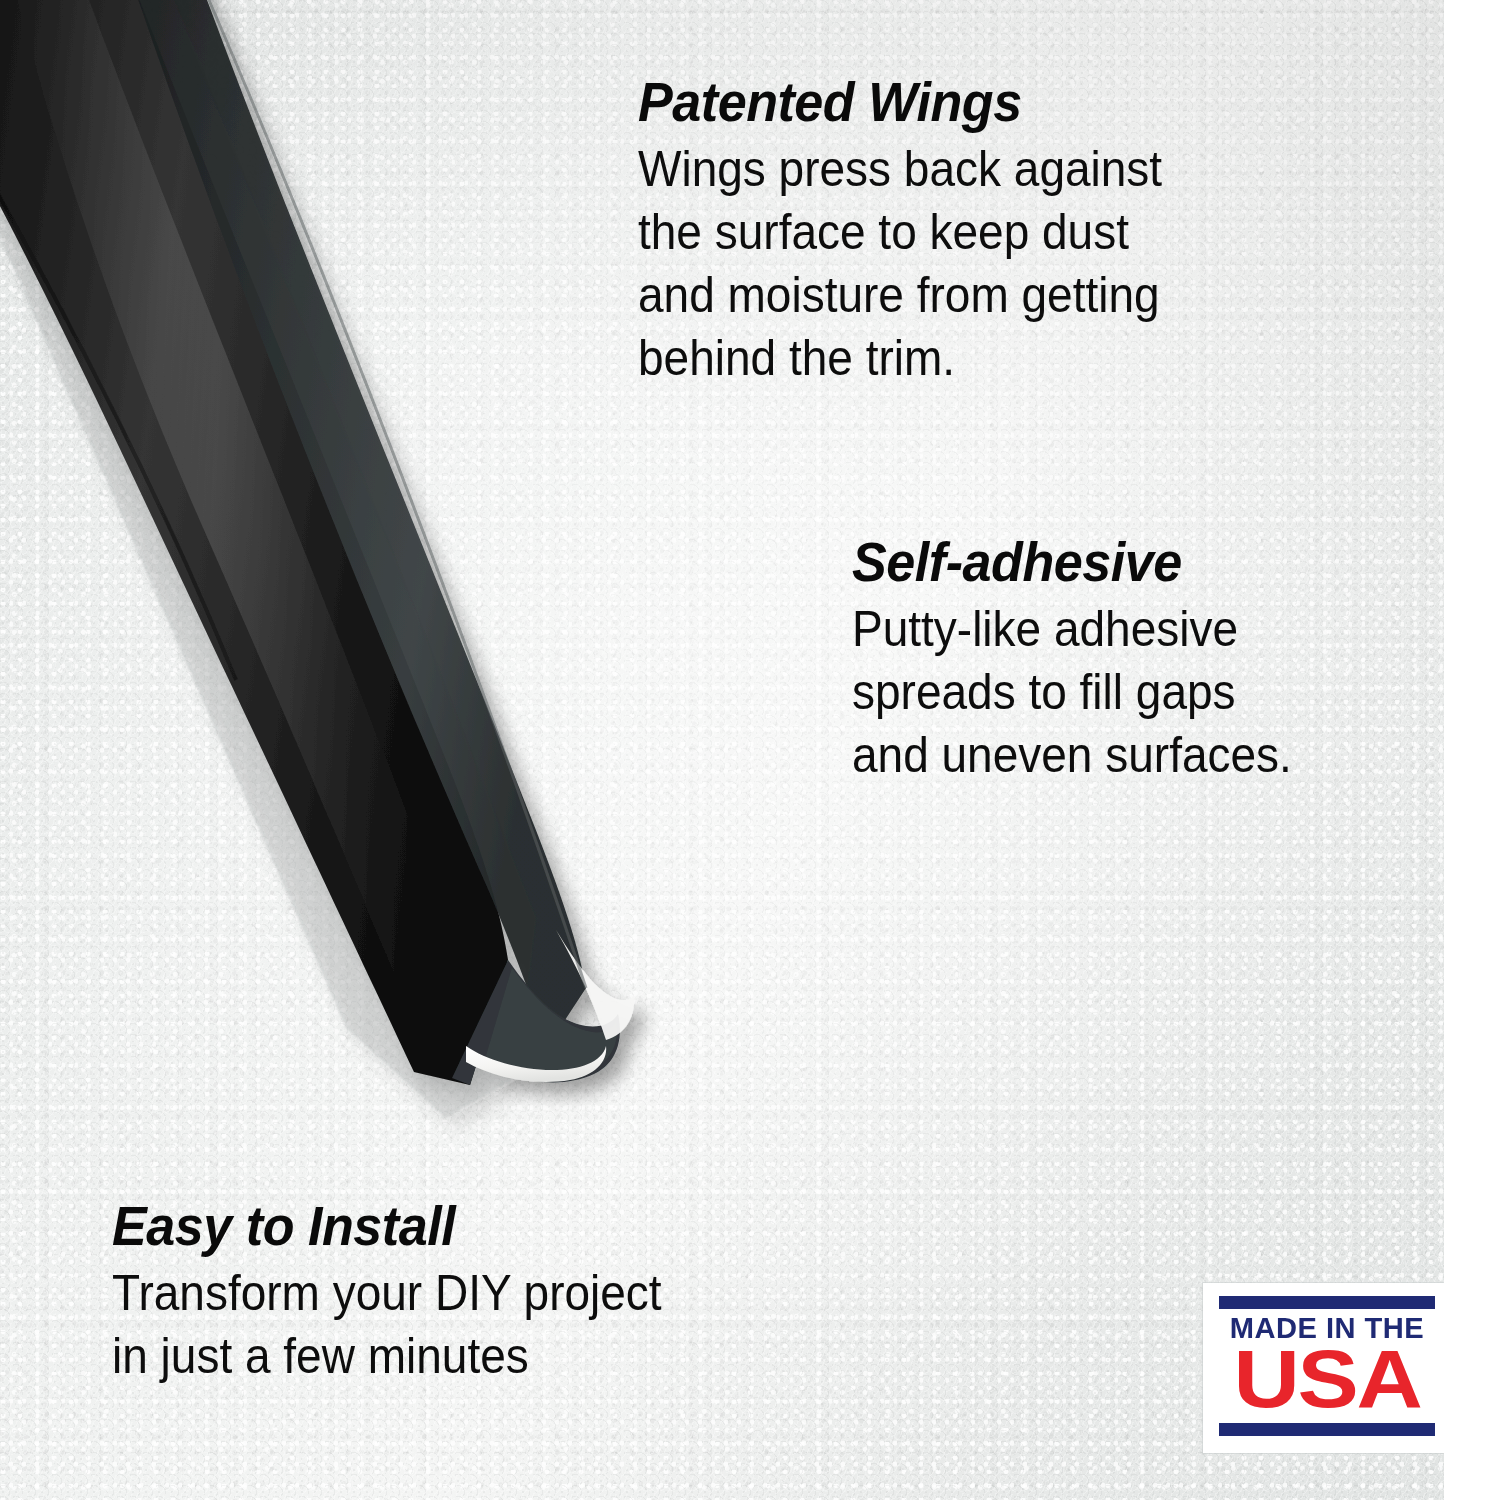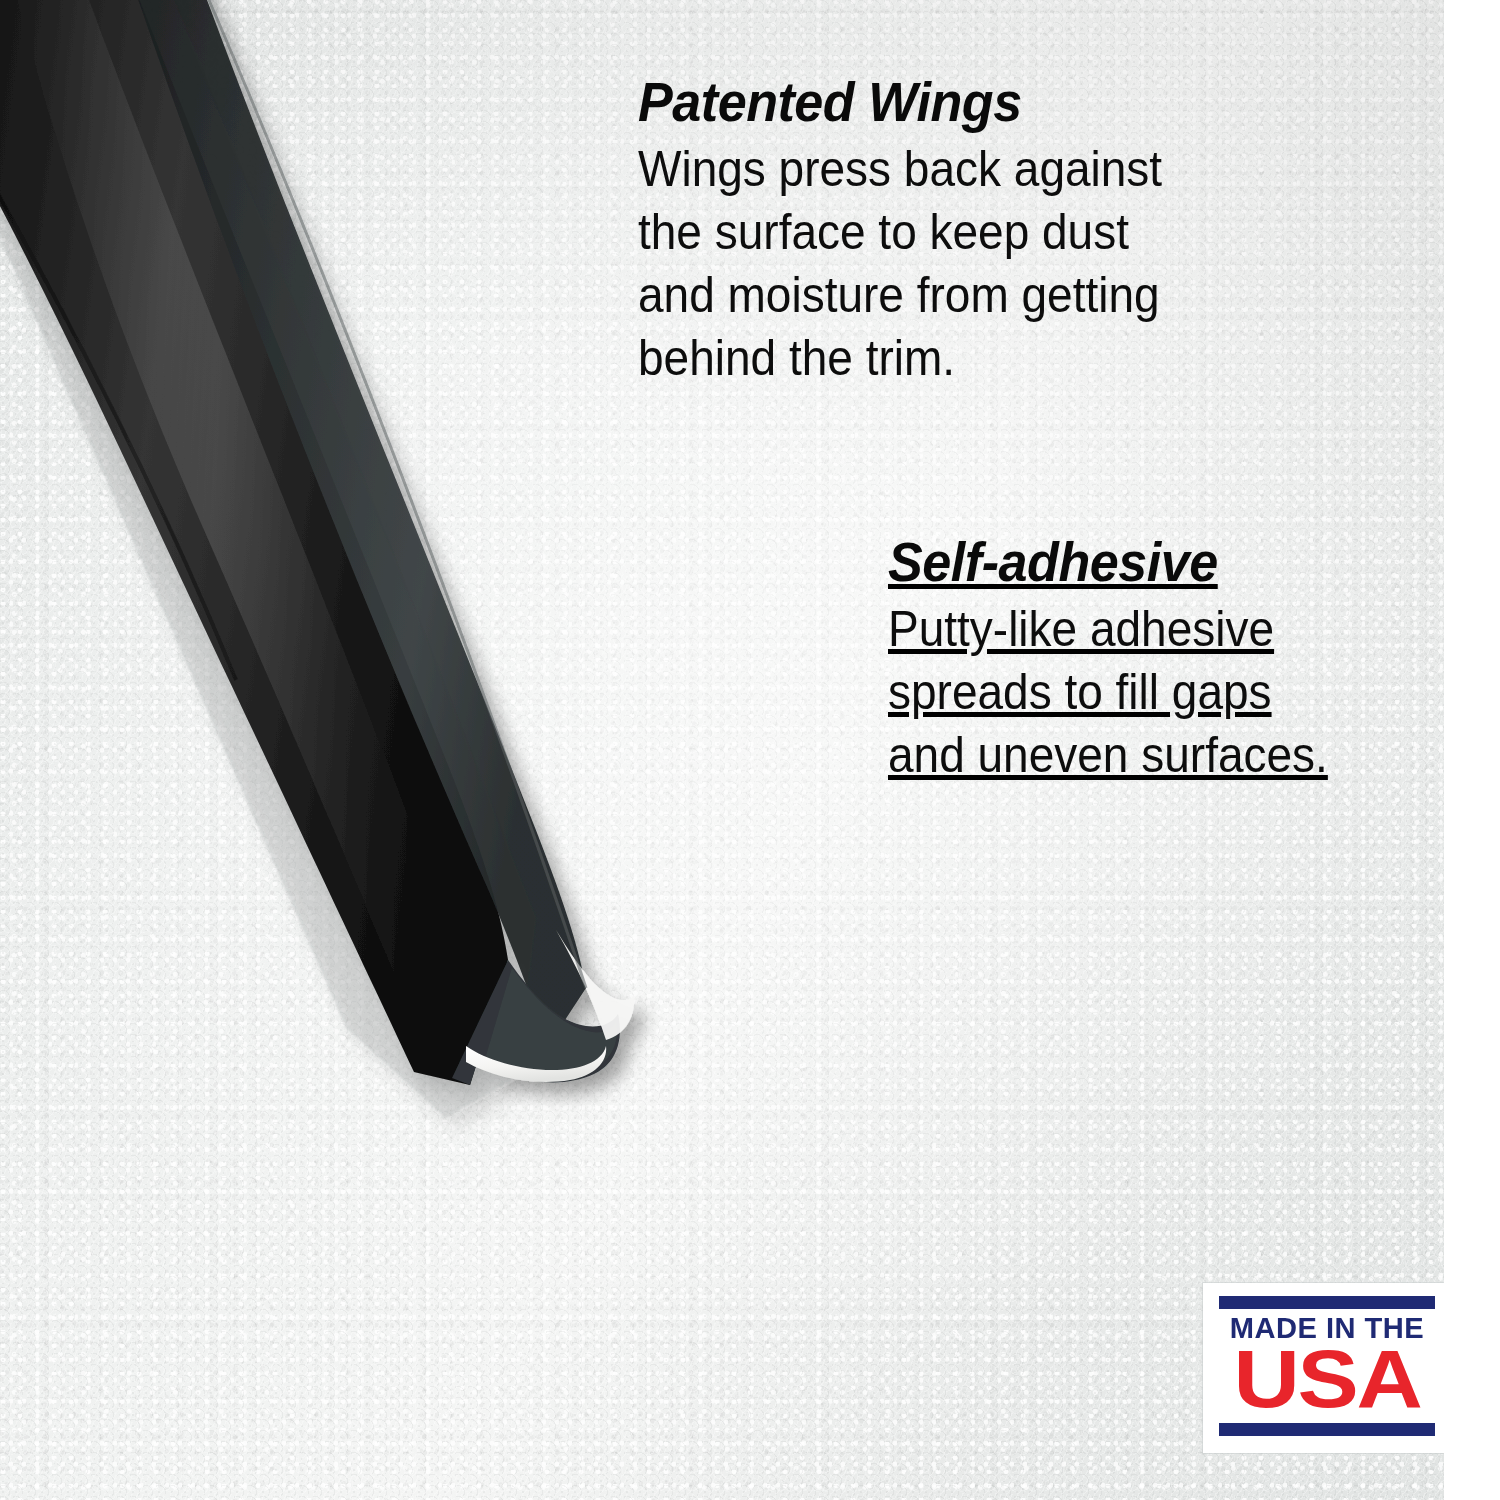--- a/index.html
+++ b/index.html
@@ -80,21 +80,21 @@
     font-size: 50px;
     line-height: 63px;
     color: #111111;
     color: #0d0d0d;
     transform: scaleX(0.92);
     transform-origin: left center;
   }
   .feature p span { display: block; white-space: nowrap; }
 
   #feature-wings   { left: 638px; top: 72px;   }
-  #feature-adh     { left: 888px; top: 532px; text-decoration: underline;  }
+  #feature-adh     { left: 852px; top: 532px;  }
   #feature-wedge   { left: 742px; top: 952px;  }
   #feature-install { left: 112px; top: 1196px; }
 
   
   .usa-badge {
     position: absolute;
     left: 1203px;
     top: 1283px;
     width: 257px;
     height: 170px;
@@ -259,20 +259,27 @@
   <div class="feature" id="feature-adh">
     <h2>Self-adhesive</h2>
     <p>
       <span>Putty-like adhesive</span>
       <span>spreads to fill gaps</span>
       <span>and uneven surfaces.</span>
     </p>
   </div>
 
 
+  <div class="feature" id="feature-install">
+    <h2>Easy to Install</h2>
+    <p>
+      <span>Transform your DIY project</span>
+      <span>in just a few minutes</span>
+    </p>
+  </div>
 
   <div class="usa-badge">
     <div class="usa-bar"></div>
     <div class="usa-made">MADE IN THE</div>
     <div class="usa-big">USA</div>
     <div class="usa-bar usa-bar-bottom"></div>
   </div>
 
 </div>
 

